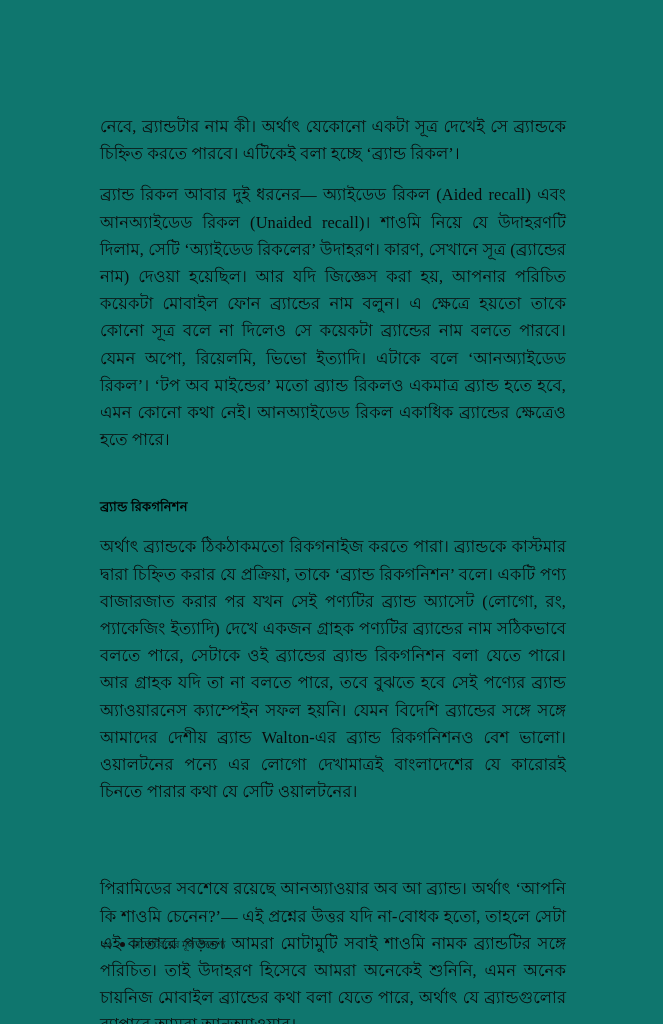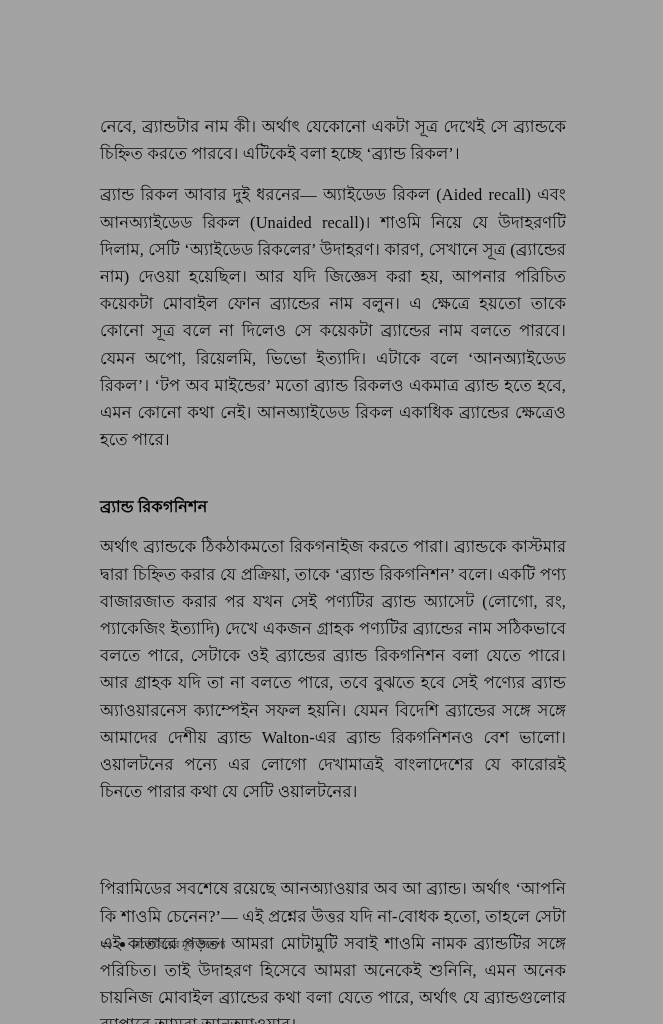--- a/index.html
+++ b/index.html
@@ -4,21 +4,21 @@
 <style>
   html, body {
     margin: 0;
     padding: 0;
     background: #ffffff;
   }
   .page {
     position: relative;
     width: 663px;
     height: 1024px;
-    background: #a3a3a3;
+    background: #0f766e;
     overflow: hidden;
     box-sizing: border-box;
   }
   .content {
     position: absolute;
     left: 100px;
     top: 113px;
     width: 466px;
   }
   p.para {
@@ -31,21 +31,21 @@
     text-justify: inter-word;
     letter-spacing: 0.1px;
     word-spacing: 0.2px;
   }
   p.para.last {
     margin-bottom: 0;
   }
   h2.heading {
     margin: 0;
     font-family: "Liberation Serif", "DejaVu Serif", serif;
-    font-size: 16px;
+    font-size: 13px;
     font-weight: bold;
     line-height: 26px;
     color: #000000;
     letter-spacing: 0.2px;
   }
   .sec-gap-top {
     height: 27px;
   }
   .sec-gap-bottom {
     height: 13px;

